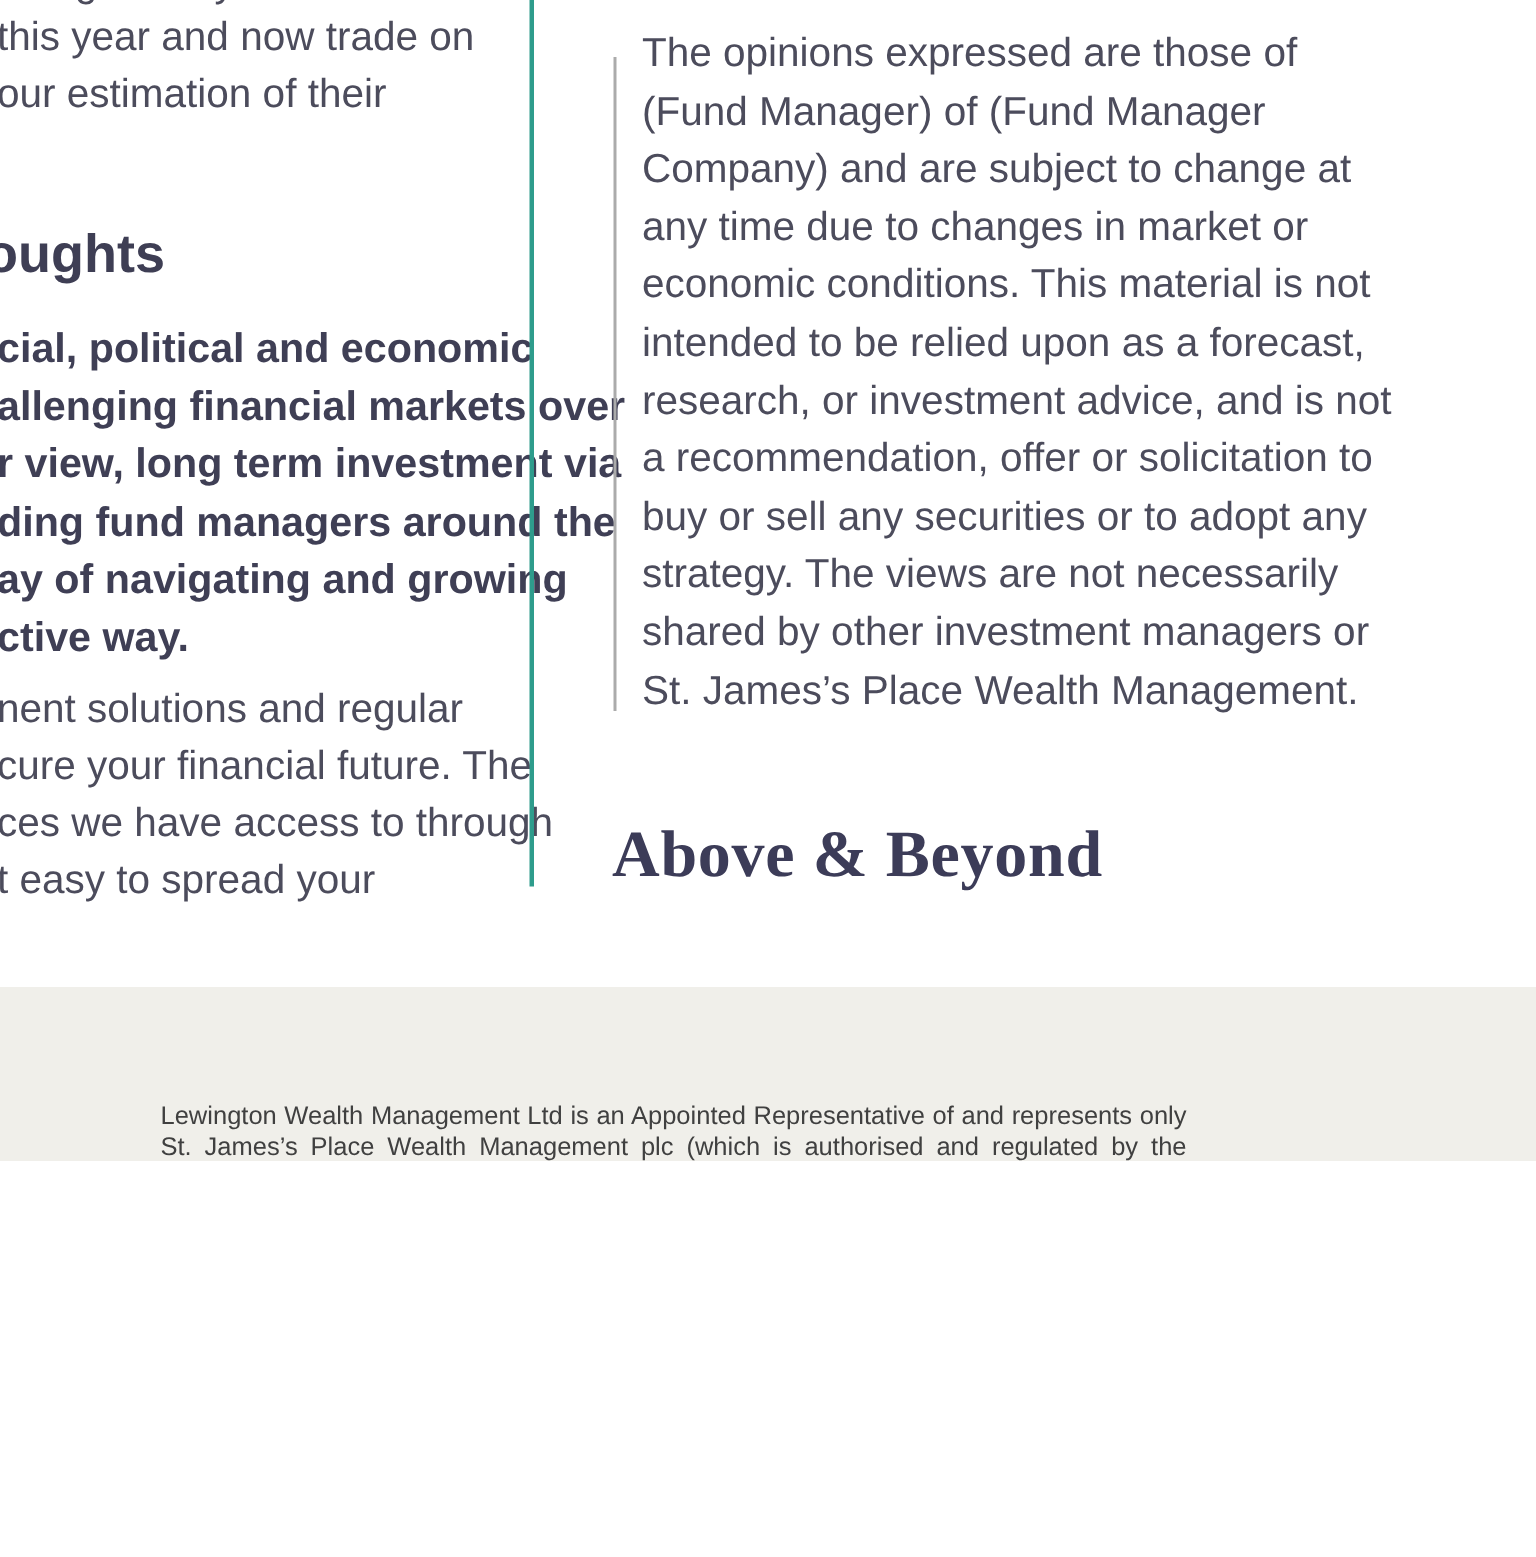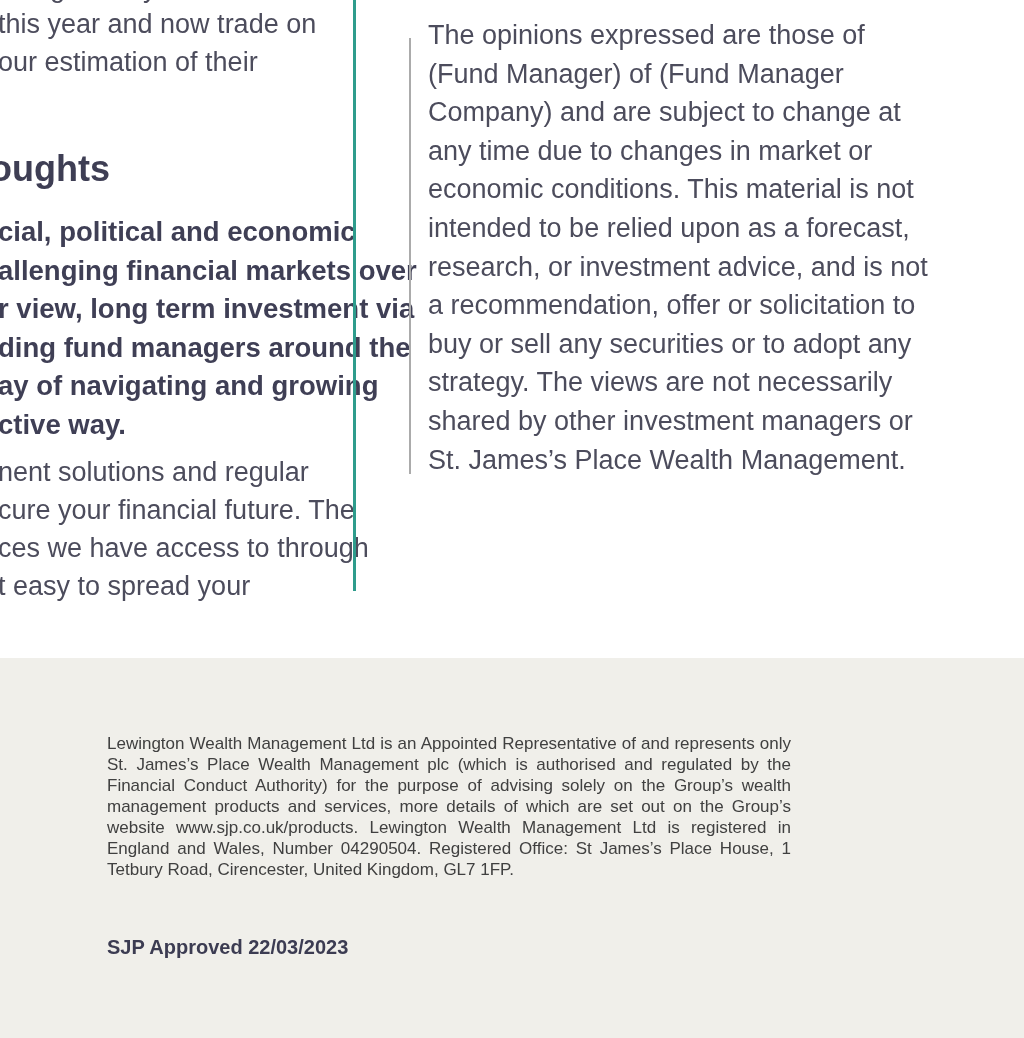--- a/index.html
+++ b/index.html
@@ -1,18 +1,18 @@
 <!DOCTYPE html>
 <html><head>
 <meta charset="utf-8">
 <style>
   html,body{margin:0;padding:0;background:#ffffff;}
   .page{
     position:relative;
-    width:1024px;height:1038px;
+    width:1024px;height:774px;
     margin:0 auto;
     background:#ffffff;
     overflow:hidden;
     font-family:"Liberation Sans","DejaVu Sans",sans-serif;
     color:#4C4C5C;
   }
   
   .clip-frag{position:absolute;top:-27px;font-size:27px;color:#4C4C5C;}
   .frag-g{left:50px;}
   .frag-y{left:143px;}
@@ -104,20 +104,21 @@
 any time due to changes in market or
 economic conditions. This material is not
 intended to be relied upon as a forecast,
 research, or investment advice, and is not
 a recommendation, offer or solicitation to
 buy or sell any securities or to adopt any
 strategy. The views are not necessarily
 shared by other investment managers or
 St. James’s Place Wealth Management.</div>
 
+  <h1 class="section-title">Above &amp; Beyond</h1>
 
   <div class="footer">
     <div class="legal-wrap">
       <p class="legal">Lewington Wealth Management Ltd is an Appointed Representative of and represents only St. James’s Place Wealth Management plc (which is authorised and regulated by the Financial Conduct Authority) for the purpose of advising solely on the Group’s wealth management products and services, more details of which are set out on the Group’s website www.sjp.co.uk/products. Lewington Wealth Management Ltd is registered in England and Wales, Number 04290504.  Registered Office: St James’s Place House, 1 Tetbury Road, Cirencester, United Kingdom, GL7 1FP.</p>
     </div>
   </div>
 
   <div class="approved">SJP Approved 22/03/2023</div>
 
 </div>

